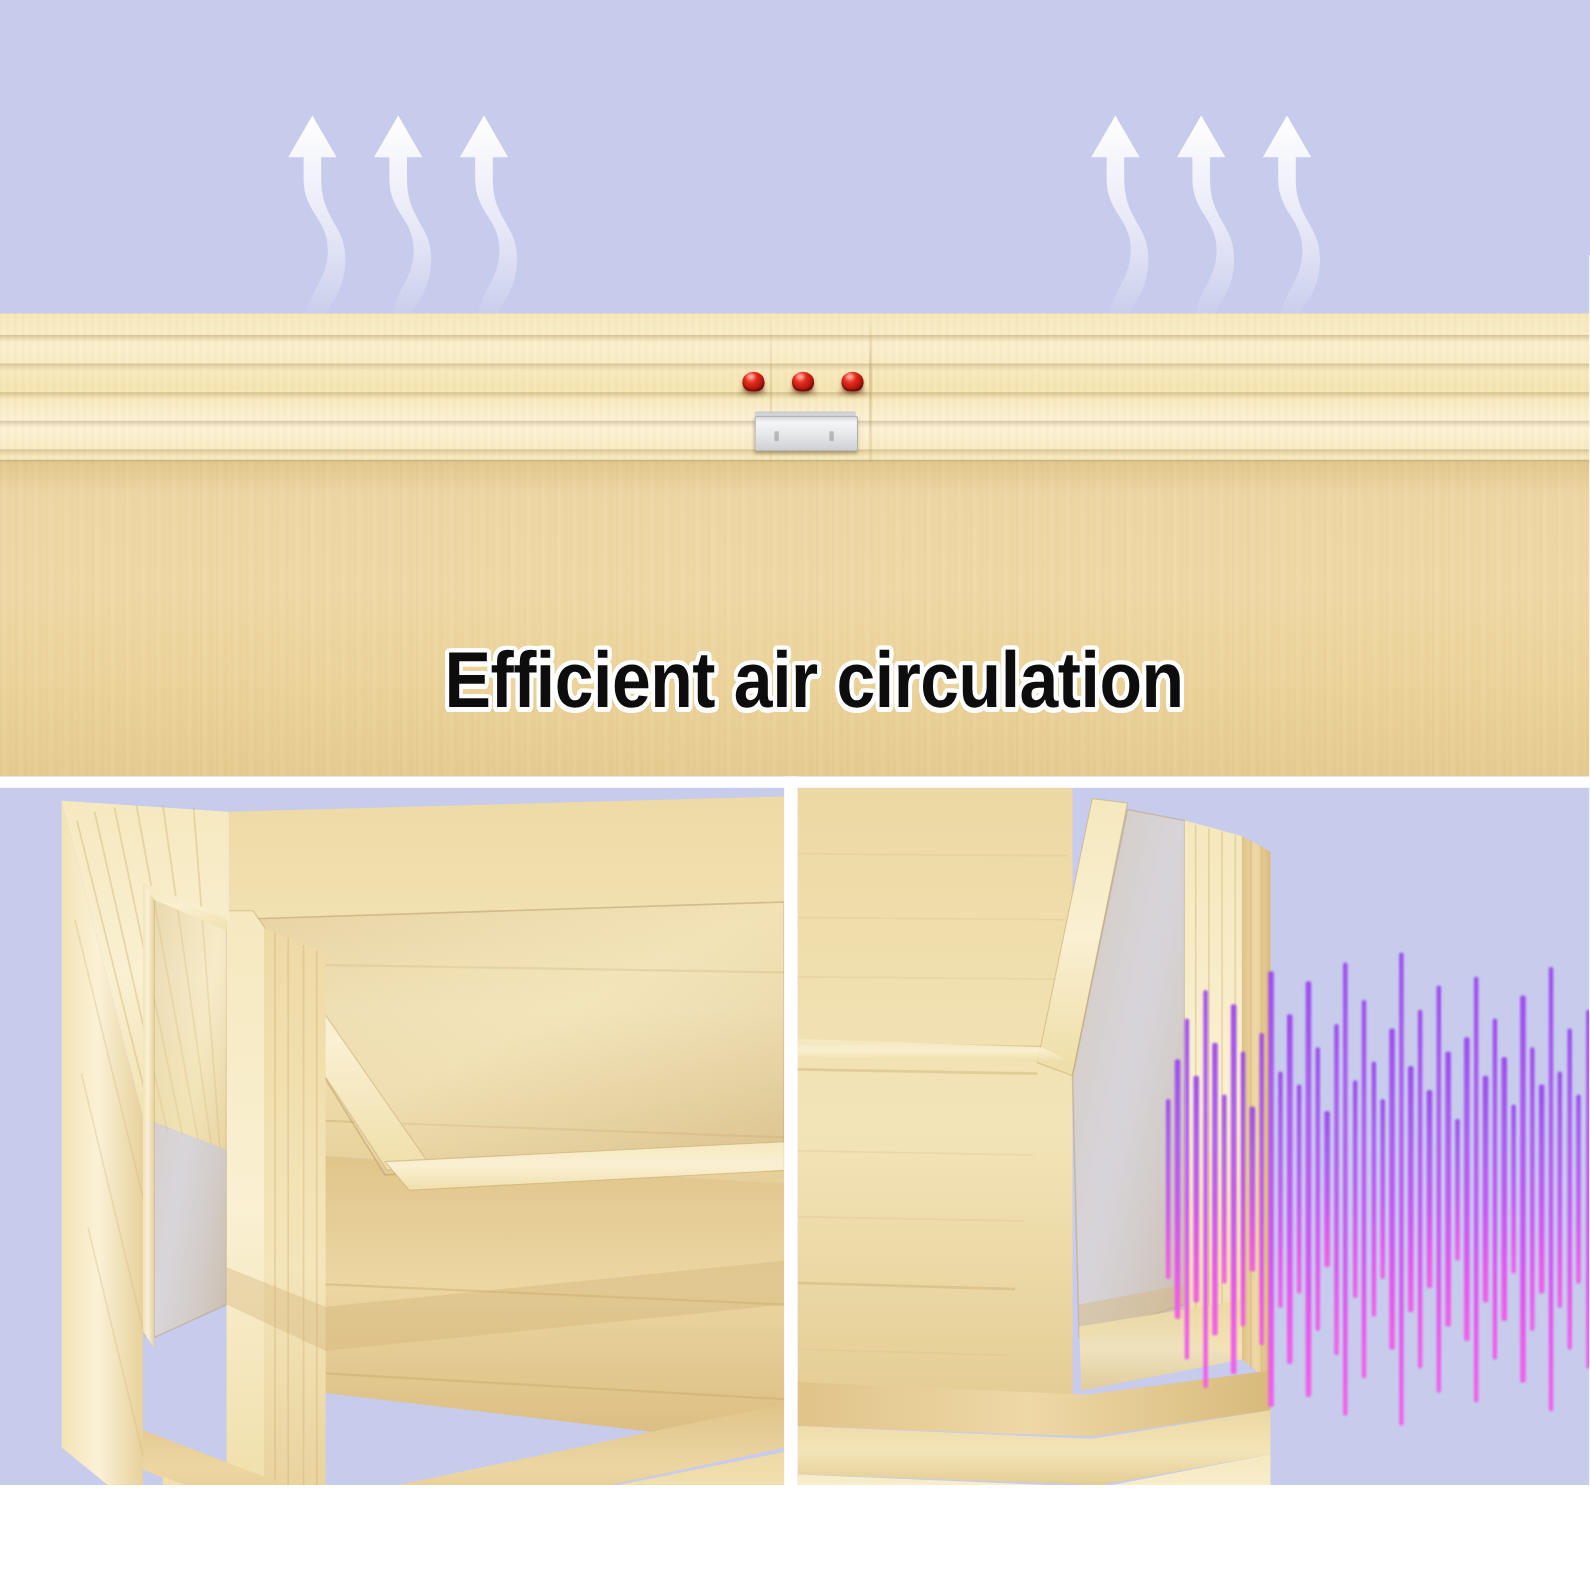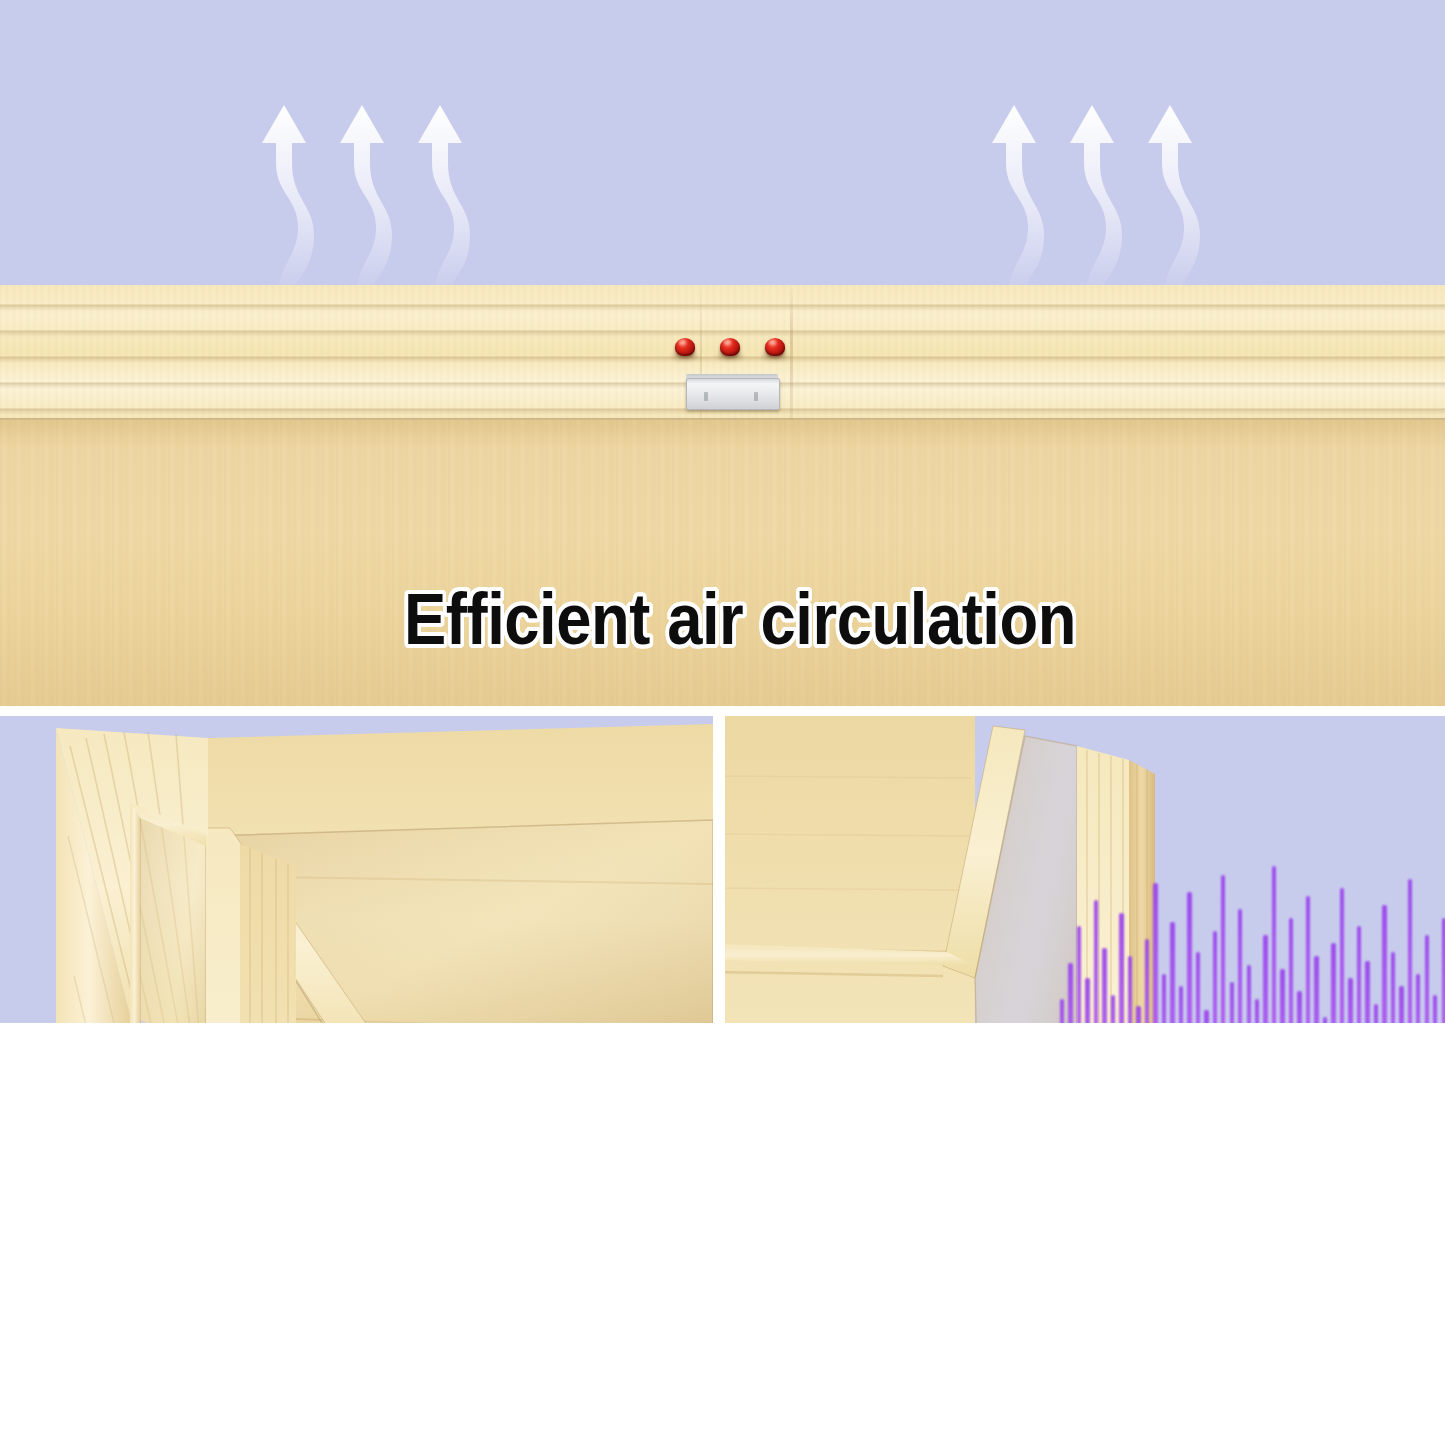--- a/index.html
+++ b/index.html
@@ -1,21 +1,21 @@
 <!DOCTYPE html>
 <html><head>
 <meta charset="utf-8">
 <title>Bamboo Bread Box Feature Infographic</title>
 <style>
   html,body{margin:0;padding:0;background:#ffffff;}
   body{font-family:"Liberation Sans", sans-serif;}
 
   #infographic{
     position:relative;
-    width:1445px;height:1023px;
+    width:1445px;height:1350px;
     background:#ffffff;
     overflow:hidden;
   }
 
   
   .panel{position:absolute;overflow:hidden;background:#c7cbec;}
   #panel-top{left:0;top:0;width:1445px;height:706px;}
   #panel-bl{left:0;top:716px;width:713px;height:729px;}
   #panel-br{left:725px;top:716px;width:720px;height:729px;}
 

